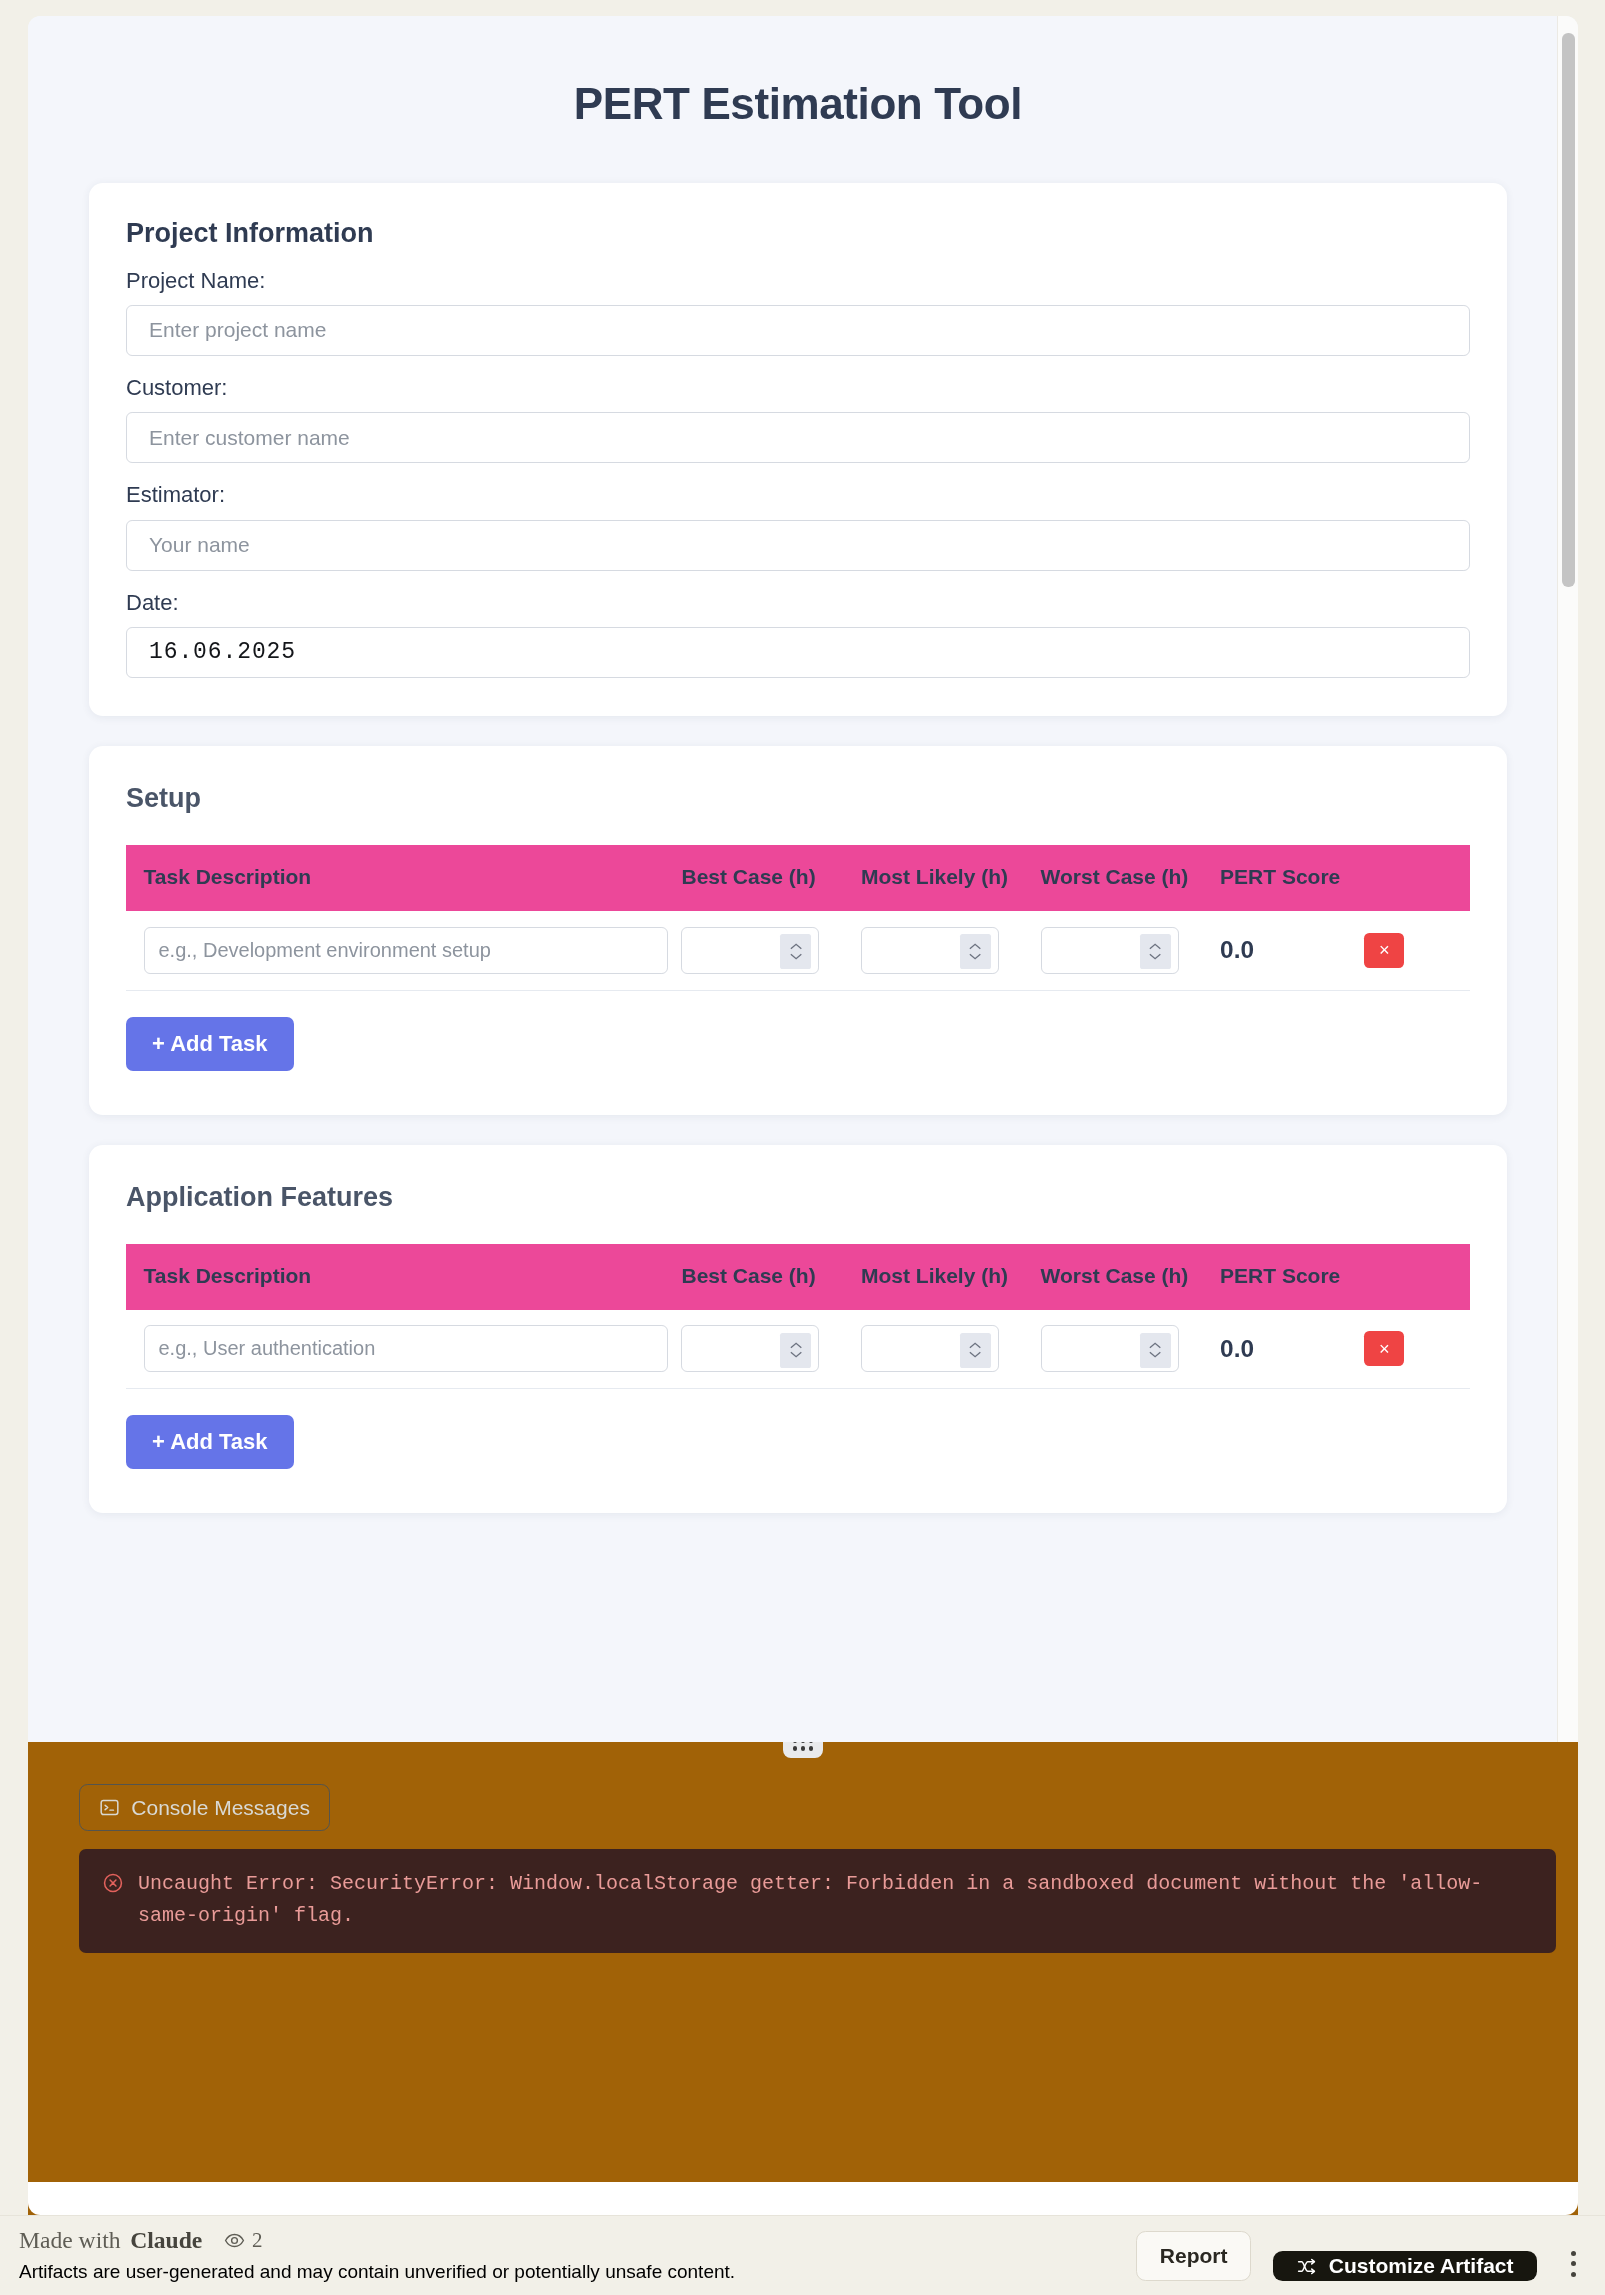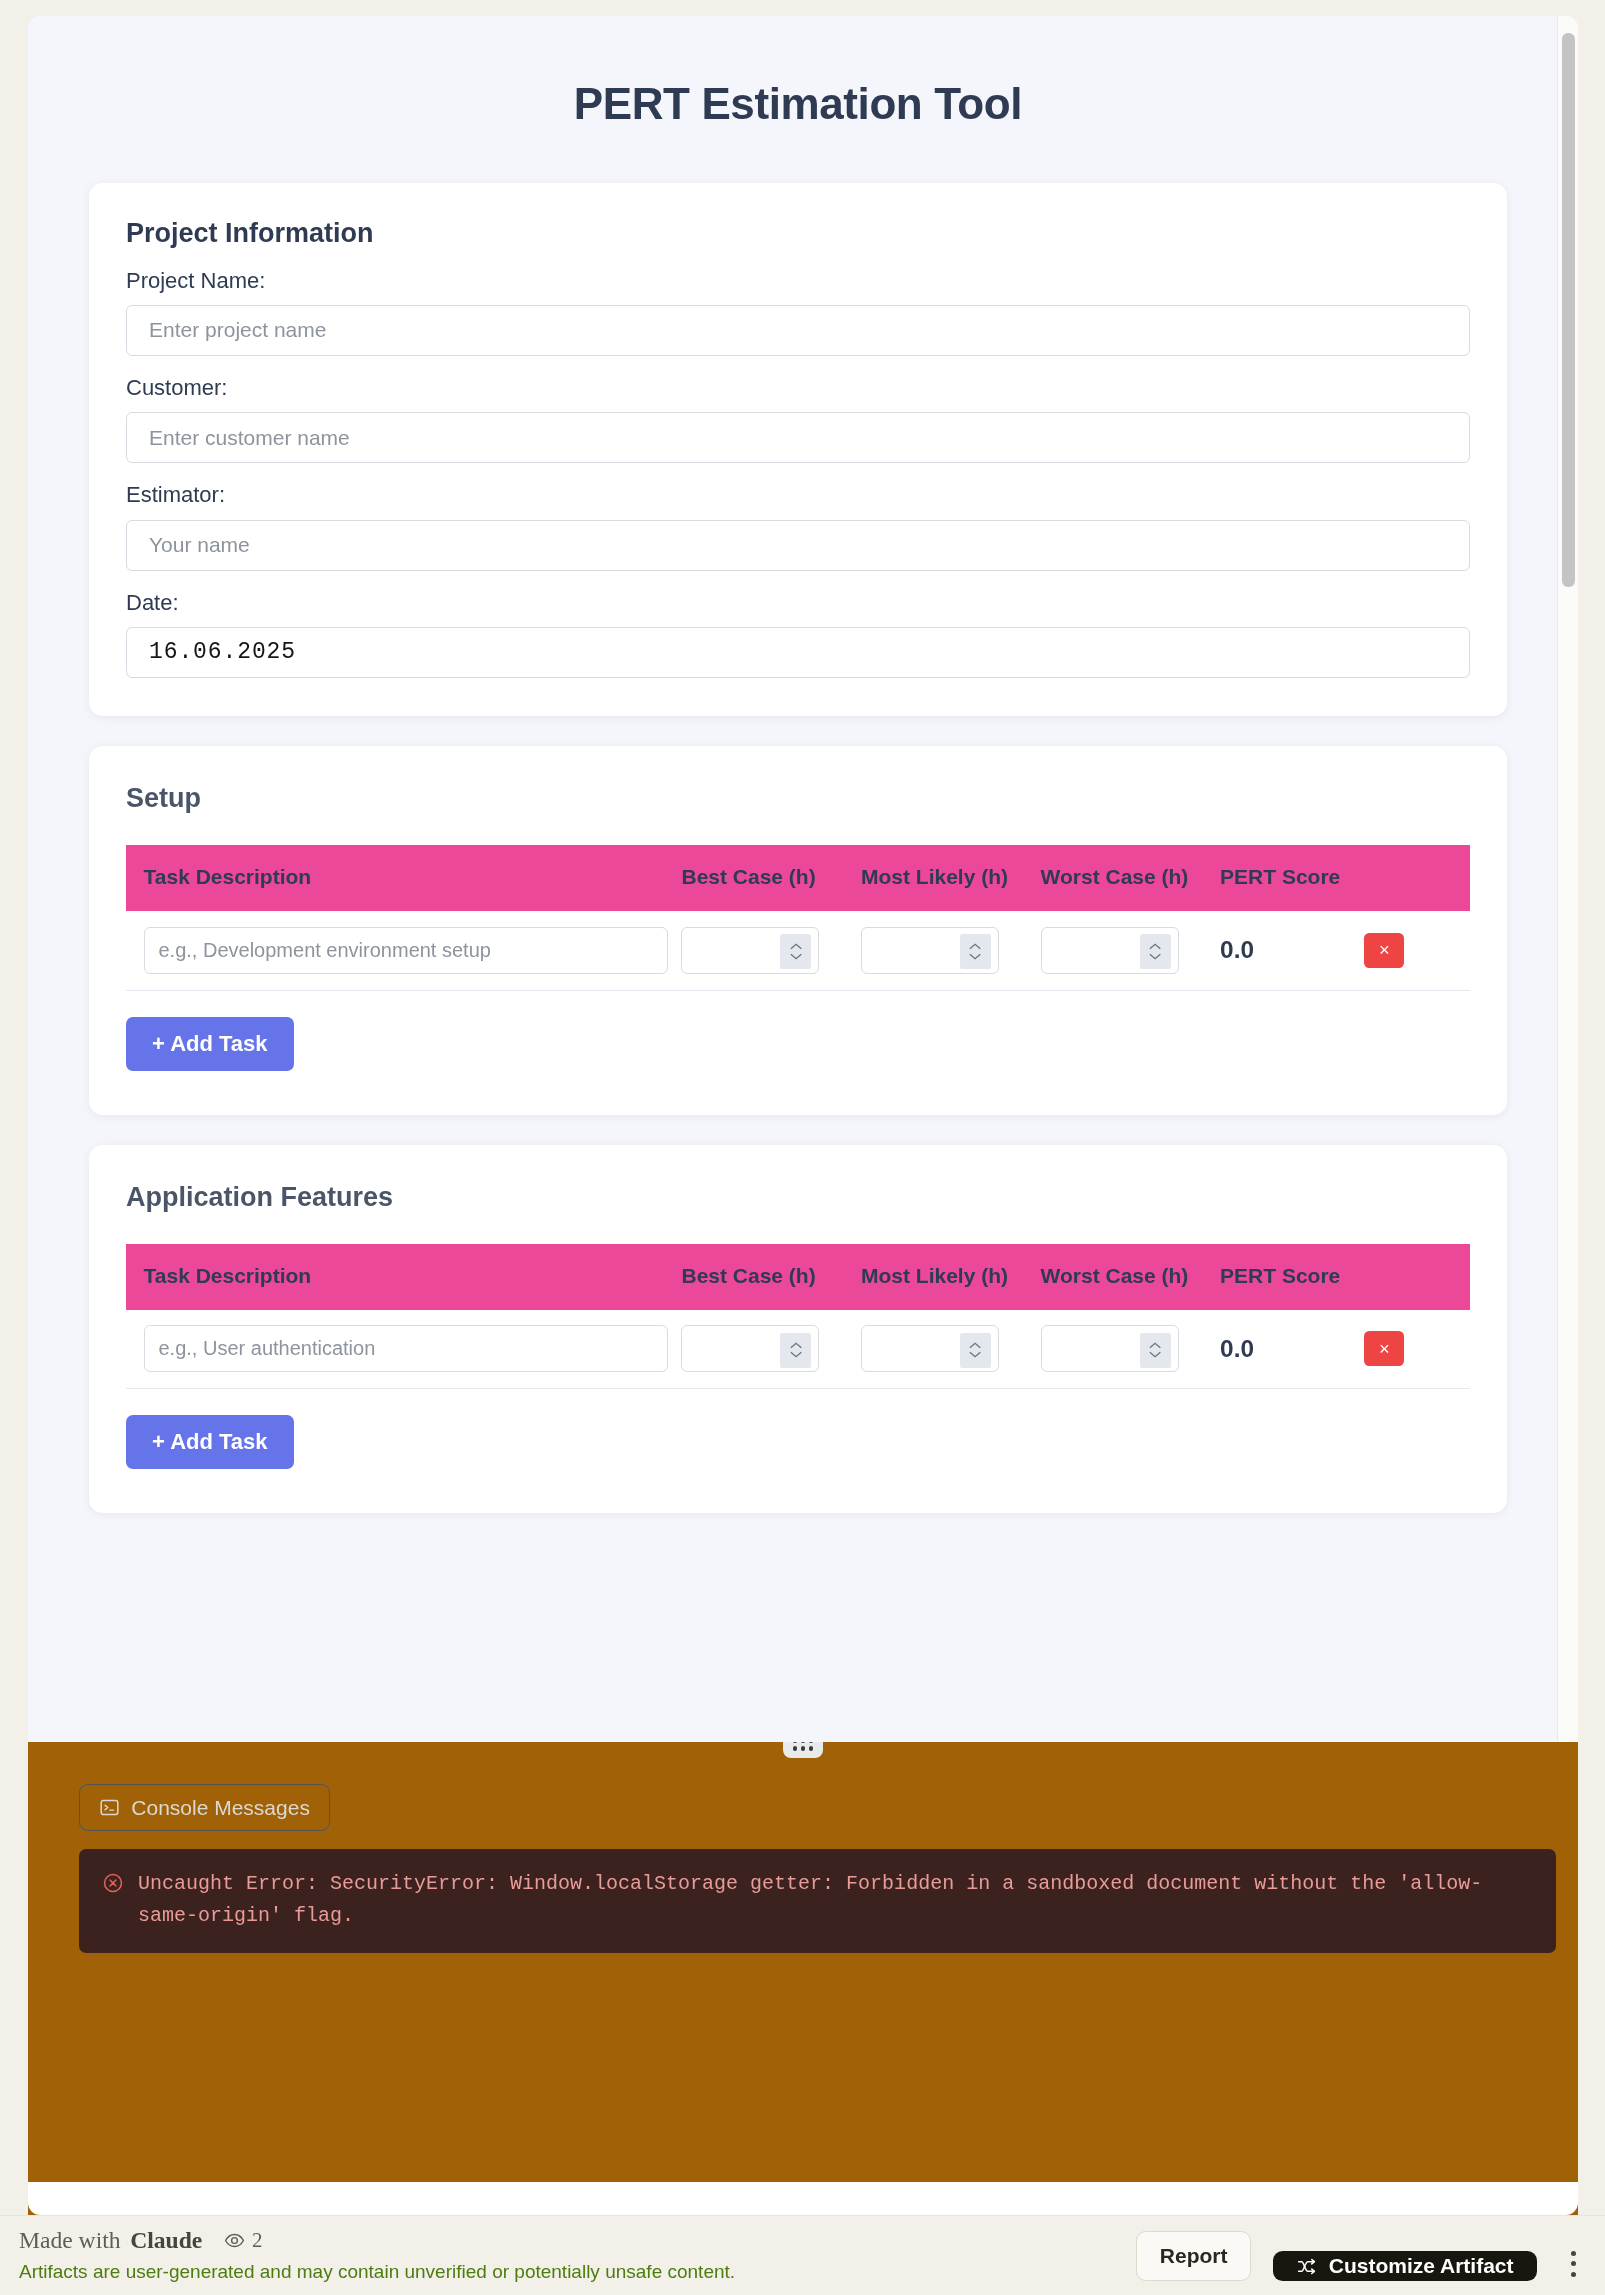--- a/index.html
+++ b/index.html
@@ -267,21 +267,21 @@
     font-family: "Liberation Serif", serif;
     font-size: 23.6px;
     color: #5f5d55;
     display: flex; align-items: center; gap: 9.6px;
   }
   .made-with b { font-weight: 700; color: #46443d; }
   .views { display: inline-flex; align-items: center; gap: 7px; margin-left: 12.2px; font-size: 21px; color: #5f5d55; }
   .disclaimer {
     margin-top: 7px;
     font-size: 19px;
-    color: #4d7c0f;
+    color: #000000;
   }
   .footer-right {
     position: absolute;
     right: 17.5px; top: 15px;
     display: flex; align-items: flex-end; gap: 22px;
   }
   .report-btn {
     border: 0.9px solid #ddd9cd;
     background: #faf9f5;
     border-radius: 9.6px;

